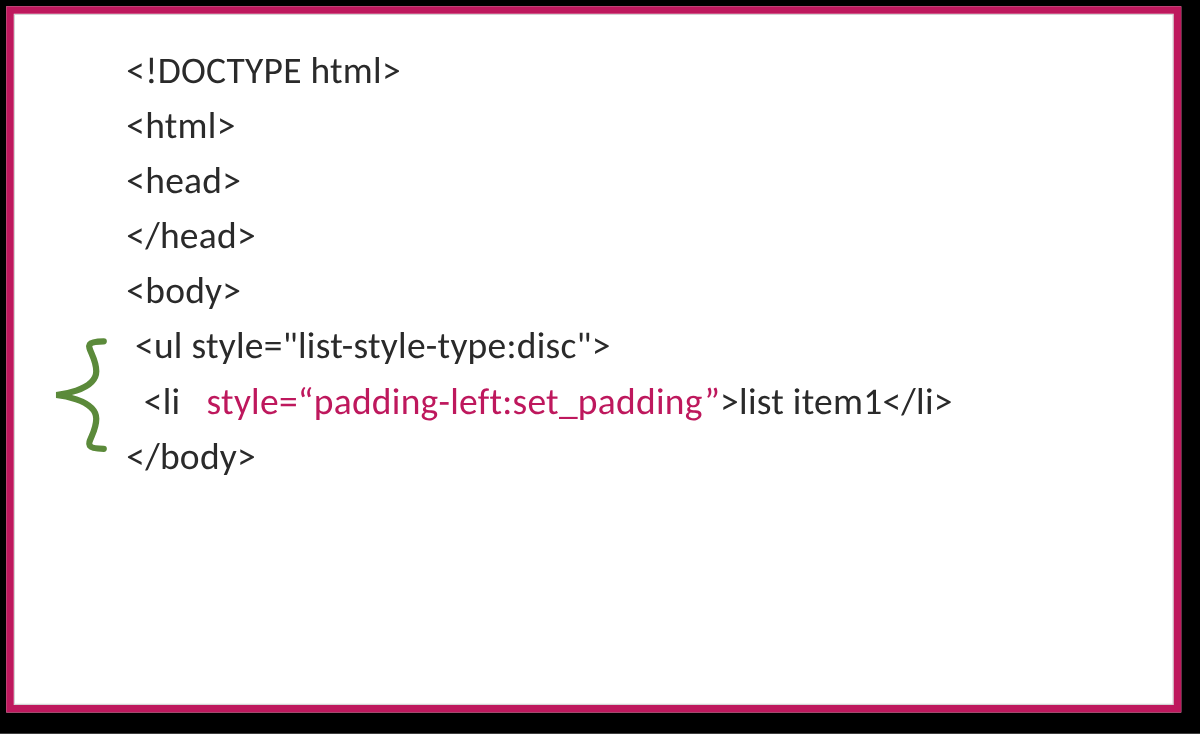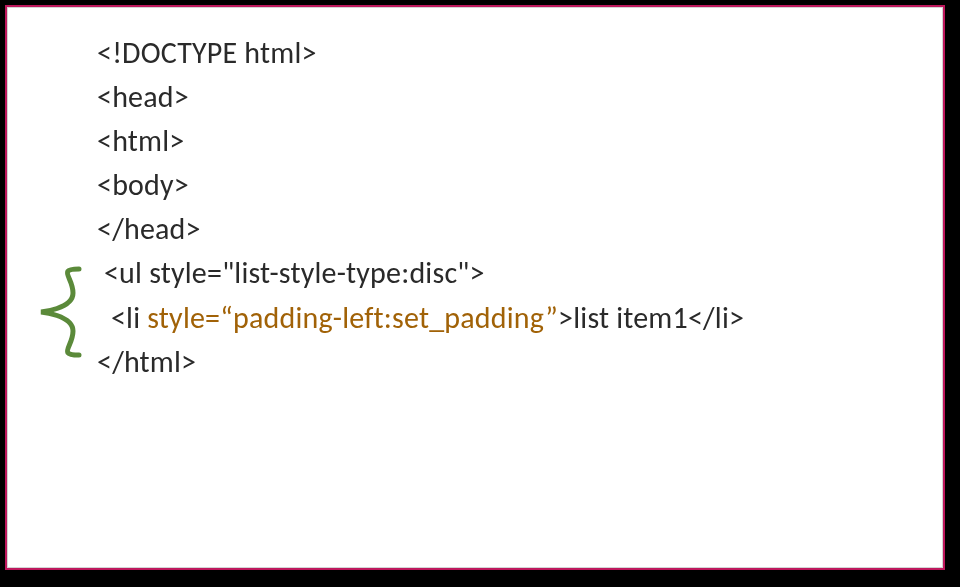--- a/index.html
+++ b/index.html
@@ -10,37 +10,38 @@
       height: 587px;
       font-family: Calibri, Arial, sans-serif;
     }
     .frame {
       position: absolute;
       top: 5px;
       left: 5px;
       width: 940px;
       height: 565px;
       background: #fff;
-      border: 2px solid #be185d;
+      border: 6px solid #be185d;
       box-shadow: inset 0 0 0 1px #d4d4d4, 2px 2px 4px rgba(0,0,0,0.3);
       box-sizing: border-box;
     }
     .code-area {
       position: relative;
       padding: 24px 30px 20px 90px;
       font-size: 30px;
       line-height: 1.47;
       color: #2a2a2a;
       letter-spacing: 0.2px;
     }
     .line {
       white-space: pre;
     }
     .highlight {
-      color: #a16207;
+      color: #be185d;
+      margin-left: 14px;
     }
     .bracket {
       position: absolute;
       left: 30px;
       top: 258px;
       width: 48px;
       height: 94px;
     }
     .bracket svg {
       width: 100%;
@@ -51,21 +52,21 @@
 <body>
 
 <div class="frame">
   <div class="bracket">
     <svg viewBox="0 0 48 94" fill="none" stroke="#5b8a3a" stroke-width="5" stroke-linecap="round">
       <path d="M42 4 C20 4 36 12 36 28 C36 44 4 47 4 47 C4 47 36 50 36 66 C36 82 20 90 42 90" fill="none"></path>
     </svg>
   </div>
   <div class="code-area">
     <div class="line">&lt;!DOCTYPE html&gt;</div>
+    <div class="line">&lt;html&gt;</div>
     <div class="line">&lt;head&gt;</div>
-    <div class="line">&lt;html&gt;</div>
+    <div class="line">&lt;/head&gt;</div>
     <div class="line">&lt;body&gt;</div>
-    <div class="line">&lt;/head&gt;</div>
     <div class="line"> &lt;ul style="list-style-type:disc"&gt;</div>
     <div class="line"><span>  &lt;li </span><span class="highlight">style=“padding-left:set_padding”</span><span>&gt;list item1&lt;/li&gt;</span></div>
-    <div class="line">&lt;/html&gt;</div>
+    <div class="line">&lt;/body&gt;</div>
   </div>
 </div>
 
 </body></html>

